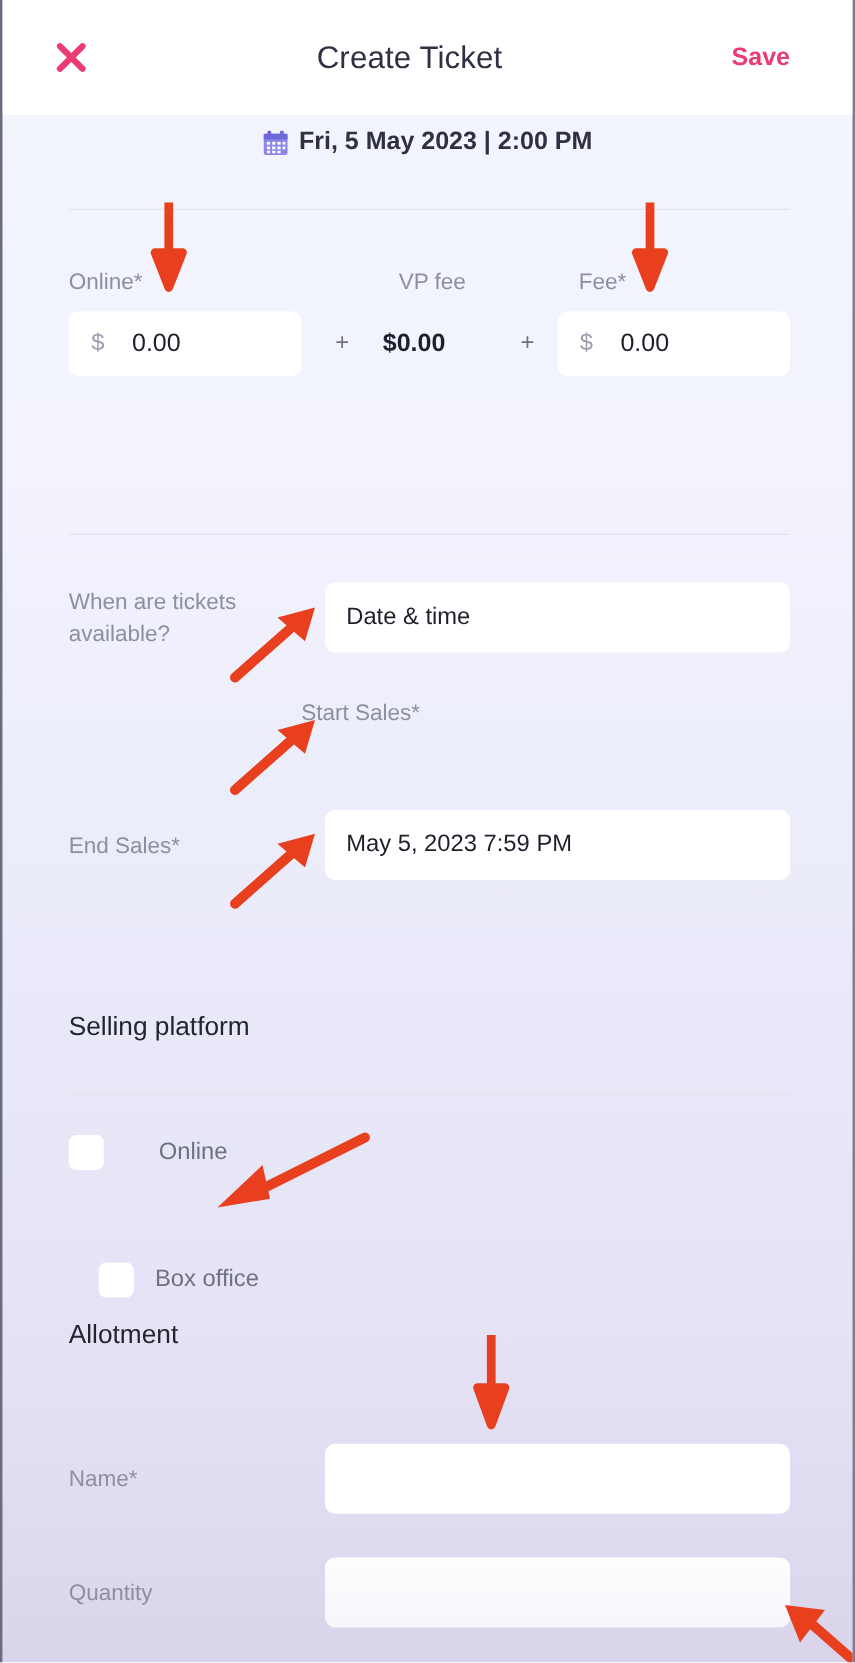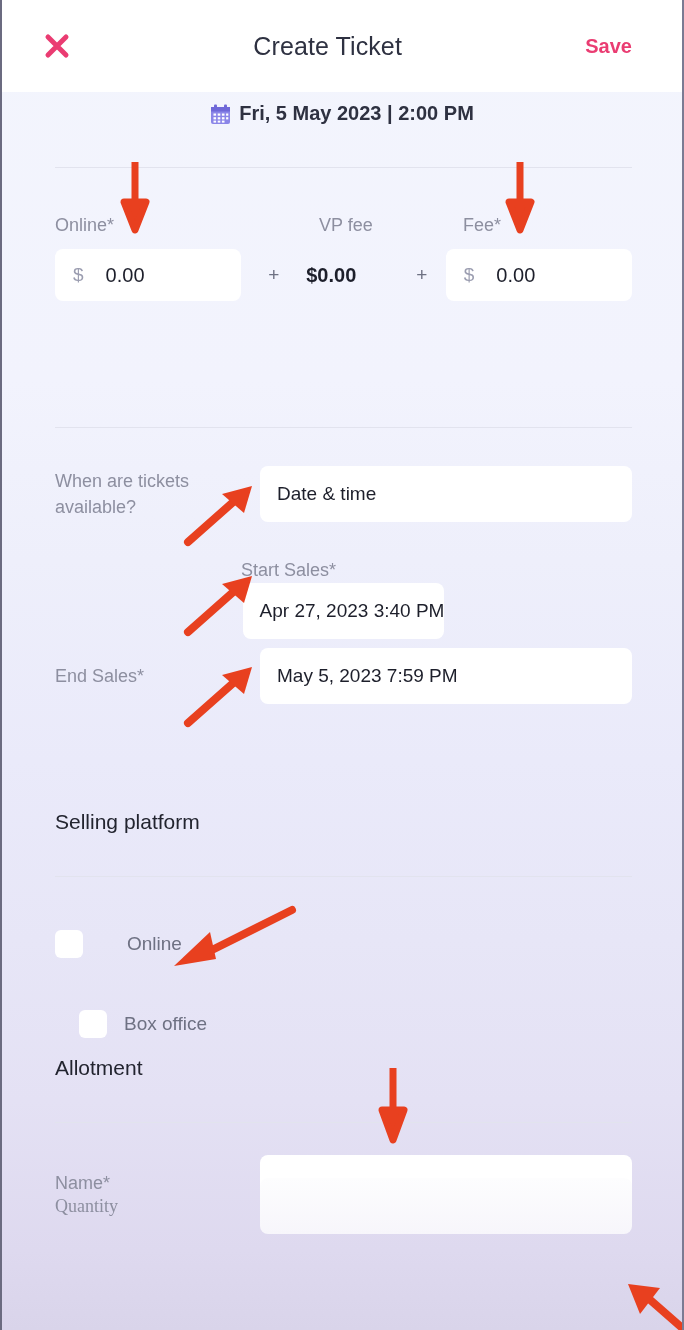--- a/index.html
+++ b/index.html
@@ -188,36 +188,36 @@
 
   
   .checkbox-row {
     position: absolute;
     left: 53px;
     display: flex;
     align-items: center;
     gap: 17px;
     cursor: pointer;
   }
-  .cb1 { top: 930px; gap: 44px; }
+  .cb1 { top: 908px; gap: 44px; }
   .cb2 { top: 1010px; margin-left: 24px; }
   .cbox {
     width: 28px; height: 28px;
     background: #ffffff;
     border-radius: 6px;
     flex: 0 0 auto;
   }
   .cb-label {
     font-size: 19px;
     color: #6e7183;
   }
 
   
   .al1 { top: 1155px; }
-  .al2 { top: 1178px; font-family: Liberation Serif, serif; }
+  .al2 { top: 1246px; }
   .al-label { width: 205px; font-size: 18px; color: #8d8fa0; }
   .al-box {
     flex: 1 1 auto;
     height: 56px;
     border-radius: 8px;
     cursor: text;
   }
   .al-box.filled { background: #ffffff; }
   .al-box.faded  { background: linear-gradient(to bottom, #fdfdfe, #f7f6fb); }
 
@@ -297,21 +297,20 @@
     </div>
   </div>
 
   <div class="field-row r1">
     <div class="field-label">When are tickets available?</div>
     <div class="field-box">Date &amp; time</div>
   </div>
 
   <div class="field-row r2">
     <div class="field-label">Start Sales*</div>
-    <div class="field-box">Apr 27, 2023 3:40 PM</div>
   </div>
 
   <div class="field-row r3">
     <div class="field-label">End Sales*</div>
     <div class="field-box">May 5, 2023 7:59 PM</div>
   </div>
 
   <div class="section-heading sh1">Selling platform</div>
 
   <div class="checkbox-row cb1">

